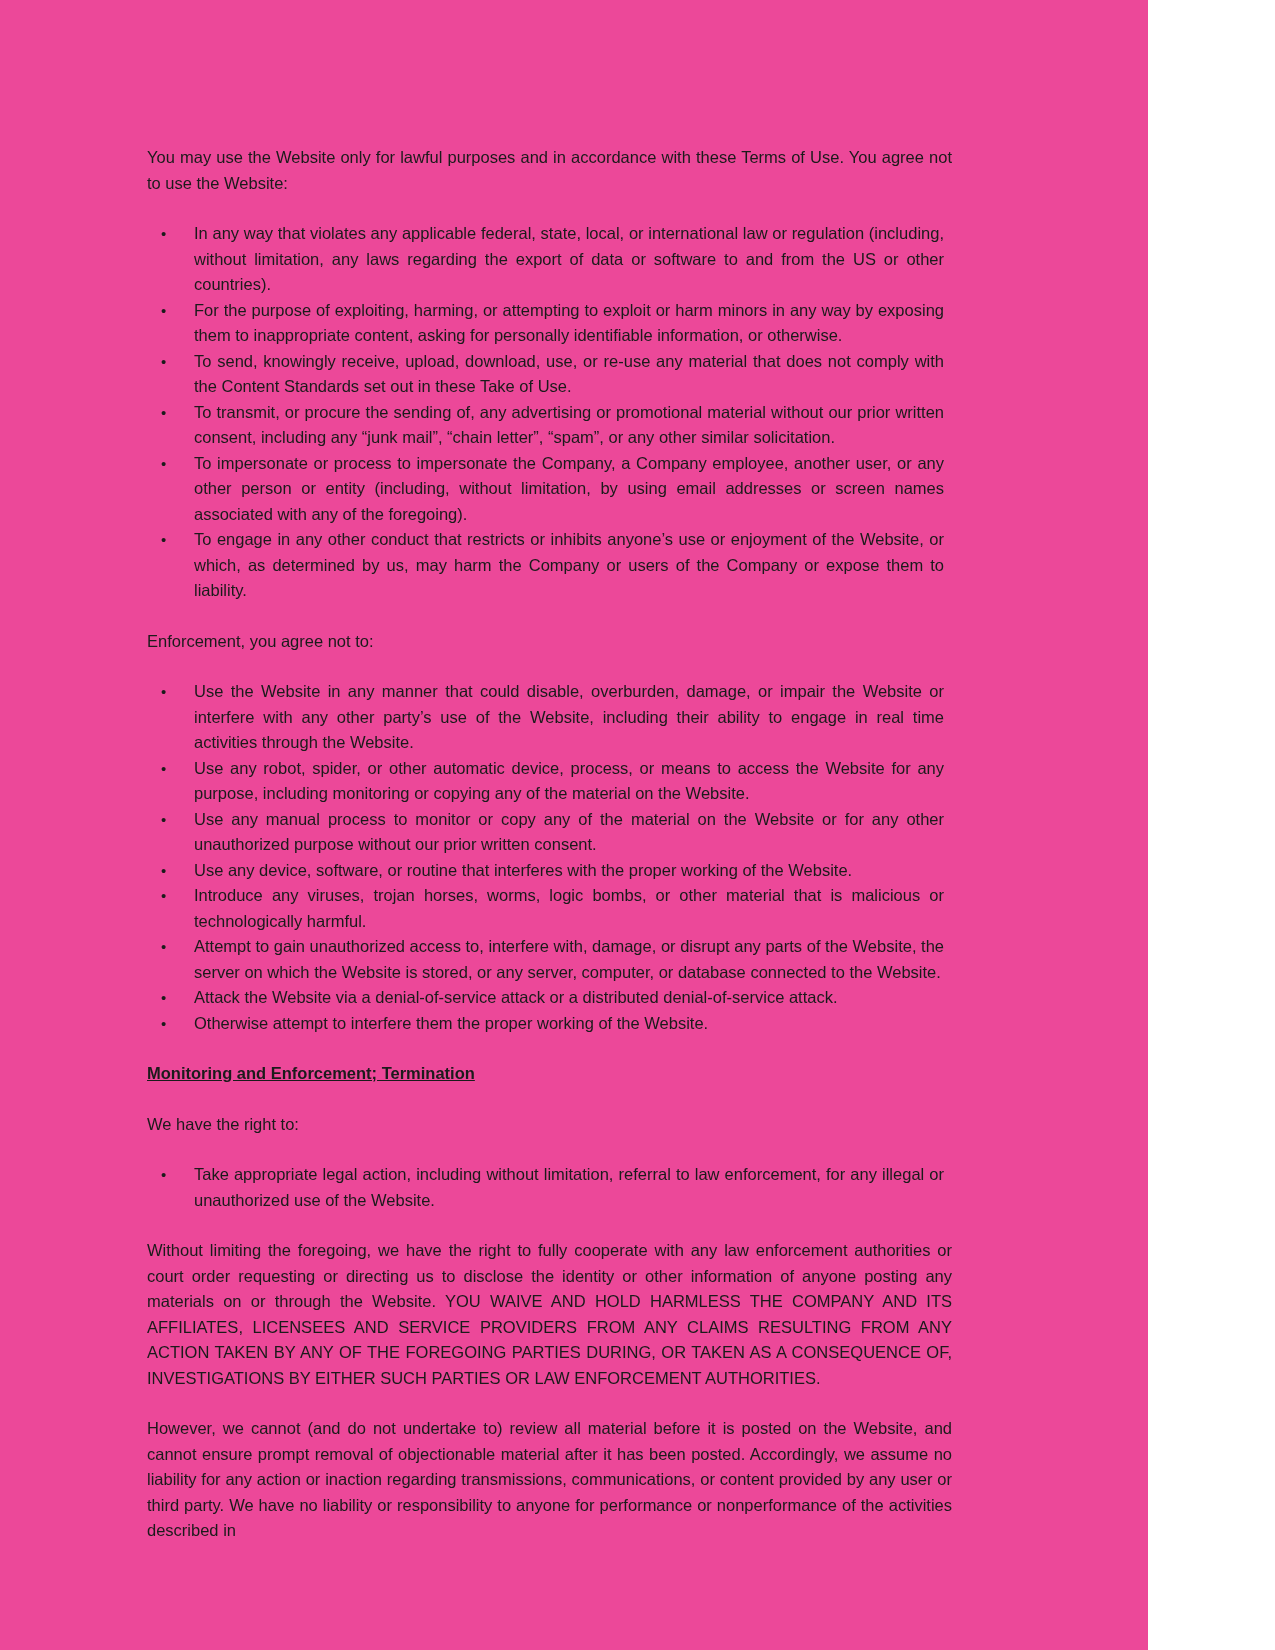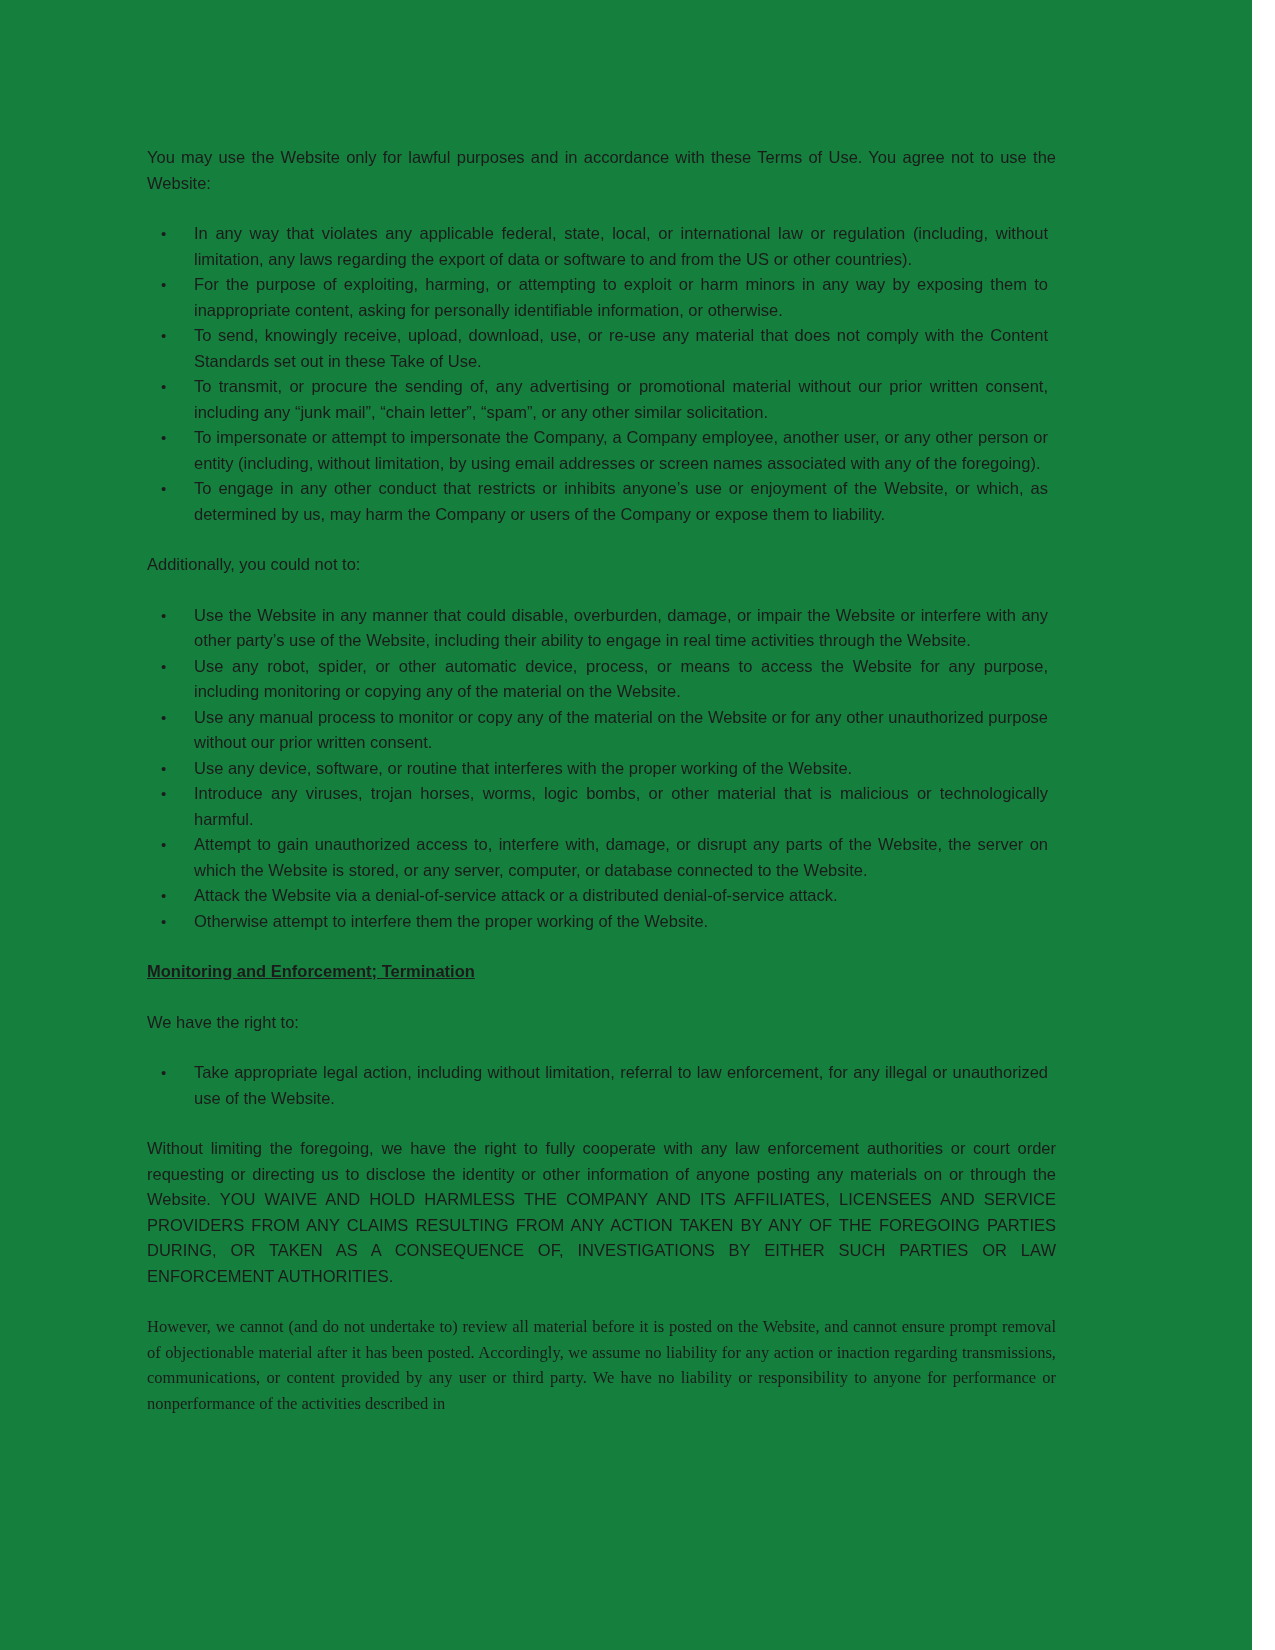--- a/index.html
+++ b/index.html
@@ -8,37 +8,36 @@
     background: #ffffff;
   }
   body {
     width: 1275px;
     height: 1650px;
     font-family: "Liberation Sans", sans-serif;
     color: #1b1b1b;
   }
   .page {
     box-sizing: border-box;
-    width: 1252px;
+    width: 1148px;
     height: 1650px;
     padding: 145px 196px 150px 147px;
-    background: #15803d;
+    background: #ec4899;
     overflow: hidden;
   }
   .page p,
   .page li,
   .page h2 {
     font-size: 16.5px;
     line-height: 25.5px;
     text-align: justify;
     margin: 0 0 25px 0;
   }
   .page p.last {
     margin-bottom: 16px;
-    font-family: Liberation Serif, serif;
   }
   .page ul {
     list-style: none;
     margin: 0 8px 25px 0;
     padding: 0;
   }
   .page li {
     position: relative;
     padding-left: 47px;
     margin: 0;
@@ -61,25 +60,25 @@
 
 <div class="page">
 
   <p>You may use the Website only for lawful purposes and in accordance with these Terms of Use. You agree not to use the Website:</p>
 
   <ul>
     <li>In any way that violates any applicable federal, state, local, or international law or regulation (including, without limitation, any laws regarding the export of data or software to and from the US or other countries).</li>
     <li>For the purpose of exploiting, harming, or attempting to exploit or harm minors in any way by exposing them to inappropriate content, asking for personally identifiable information, or otherwise.</li>
     <li>To send, knowingly receive, upload, download, use, or re-use any material that does not comply with the Content Standards set out in these Take of Use.</li>
     <li>To transmit, or procure the sending of, any advertising or promotional material without our prior written consent, including any “junk mail”, “chain letter”, “spam”, or any other similar solicitation.</li>
-    <li>To impersonate or attempt to impersonate the Company, a Company employee, another user, or any other person or entity (including, without limitation, by using email addresses or screen names associated with any of the foregoing).</li>
+    <li>To impersonate or process to impersonate the Company, a Company employee, another user, or any other person or entity (including, without limitation, by using email addresses or screen names associated with any of the foregoing).</li>
     <li>To engage in any other conduct that restricts or inhibits anyone’s use or enjoyment of the Website, or which, as determined by us, may harm the Company or users of the Company or expose them to liability.</li>
   </ul>
 
-  <p>Additionally, you could not to:</p>
+  <p>Enforcement, you agree not to:</p>
 
   <ul>
     <li>Use the Website in any manner that could disable, overburden, damage, or impair the Website or interfere with any other party’s use of the Website, including their ability to engage in real time activities through the Website.</li>
     <li>Use any robot, spider, or other automatic device, process, or means to access the Website for any purpose, including monitoring or copying any of the material on the Website.</li>
     <li>Use any manual process to monitor or copy any of the material on the Website or for any other unauthorized purpose without our prior written consent.</li>
     <li>Use any device, software, or routine that interferes with the proper working of the Website.</li>
     <li>Introduce any viruses, trojan horses, worms, logic bombs, or other material that is malicious or technologically harmful.</li>
     <li>Attempt to gain unauthorized access to, interfere with, damage, or disrupt any parts of the Website, the server on which the Website is stored, or any server, computer, or database connected to the Website.</li>
     <li>Attack the Website via a denial-of-service attack or a distributed denial-of-service attack.</li>
     <li>Otherwise attempt to interfere them the proper working of the Website.</li>

